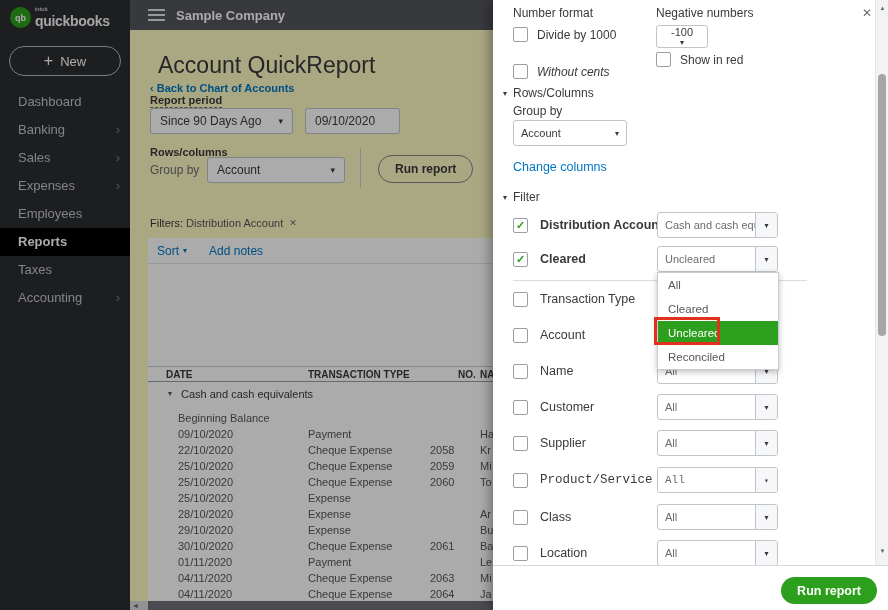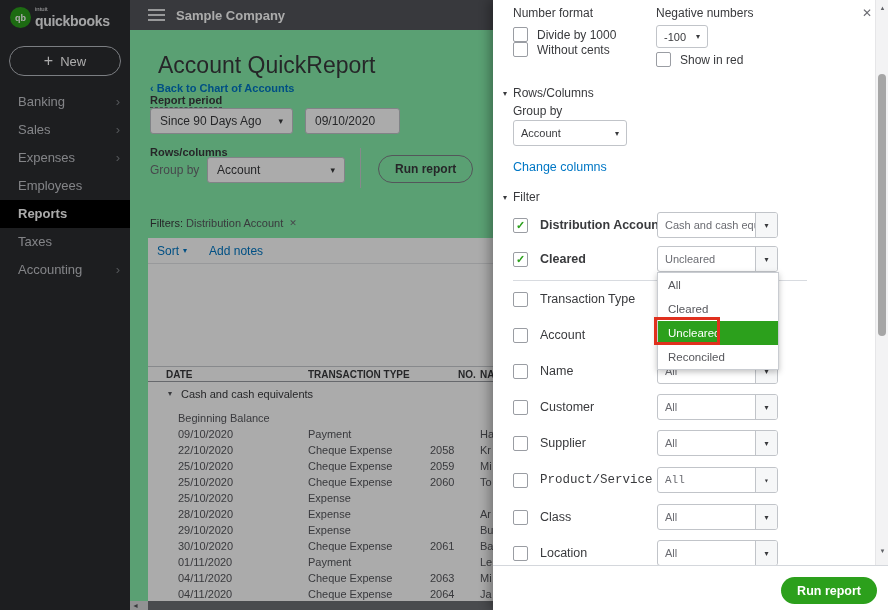--- a/index.html
+++ b/index.html
@@ -1,17 +1,17 @@
 <!DOCTYPE html>
 <html style="--accent_green: #2ca01c; --annotation_red: #e0301e; --link_blue: #0077c5;"><head>
 <meta charset="utf-8">
 <style>
   * { margin:0; padding:0; box-sizing:border-box; }
   body { font-family:"Liberation Sans", sans-serif; background:#555; }
-  .app { position:relative; width:888px; height:610px; overflow:hidden; background:#86efac; }
+  .app { position:relative; width:888px; height:610px; overflow:hidden; background:#fef9c3; }
 
   
   .sidebar { position:absolute; left:0; top:0; width:130px; height:610px; background:#2c2d30; z-index:1; }
   .logo { position:absolute; left:10px; top:6px; display:flex; align-items:center; }
   .logo-circle { width:21px; height:21px; border-radius:50%; background:var(--accent_green,#2ca01c); color:#fff;
                  font-size:9px; font-weight:bold; display:flex; align-items:center; justify-content:center; }
   .logo-text { margin-left:4px; color:#f4f5f6; line-height:1; }
   .logo-text .small { font-size:6px; display:block; margin-bottom:1px; }
   .logo-text .big { font-size:14px; font-weight:bold; letter-spacing:-0.3px; }
   .new-btn { position:absolute; left:9px; top:46px; width:112px; height:30px; border:1.5px solid #b8bcc2;
@@ -120,20 +120,21 @@
       <div class="logo-text">
         <span class="small">intuit</span>
         <span class="big">quickbooks</span>
       </div>
     </div>
     <div class="new-btn">
       <span class="plus">+</span>
       <span>New</span>
     </div>
     <div class="nav">
+      <div class="nav-item"><span>Dashboard</span></div>
       <div class="nav-item"><span>Banking</span><span class="chev">›</span></div>
       <div class="nav-item"><span>Sales</span><span class="chev">›</span></div>
       <div class="nav-item"><span>Expenses</span><span class="chev">›</span></div>
       <div class="nav-item"><span>Employees</span></div>
       <div class="nav-item active"><span>Reports</span></div>
       <div class="nav-item"><span>Taxes</span></div>
       <div class="nav-item"><span>Accounting</span><span class="chev">›</span></div>
     </div>
   </div>
 
@@ -274,27 +275,27 @@
   <div class="overlay"></div>
 
   <div class="panel">
     <div class="close-x">✕</div>
 
     <div class="p-label" style="left:20px; top:6px;">Number format</div>
     <div class="cbrow" style="left:20px; top:27px;">
       <span class="cb"></span>
       <span>Divide by 1000</span>
     </div>
-    <div class="cbrow" style="left:20px; top:42px;">
+    <div class="cbrow" style="left:20px; top:64px;font-style:italic;">
       <span class="cb"></span>
       <span>Without cents</span>
     </div>
 
     <div class="p-label" style="left:163px; top:6px;">Negative numbers</div>
-    <div class="p-select" style="left:163px; top:25px; width:52px; height:23px;">
+    <div class="p-select" style="left:163px; top:25px; width:52px; height:23px;flex-direction:column;">
       <span>-100</span>
       <span style="font-size:8px;">▾</span>
     </div>
     <div class="cbrow" style="left:163px; top:52px;">
       <span class="cb"></span>
       <span>Show in red</span>
     </div>
 
     <div class="sec-head" style="top:86px;">
       <span class="tri">▾</span>

